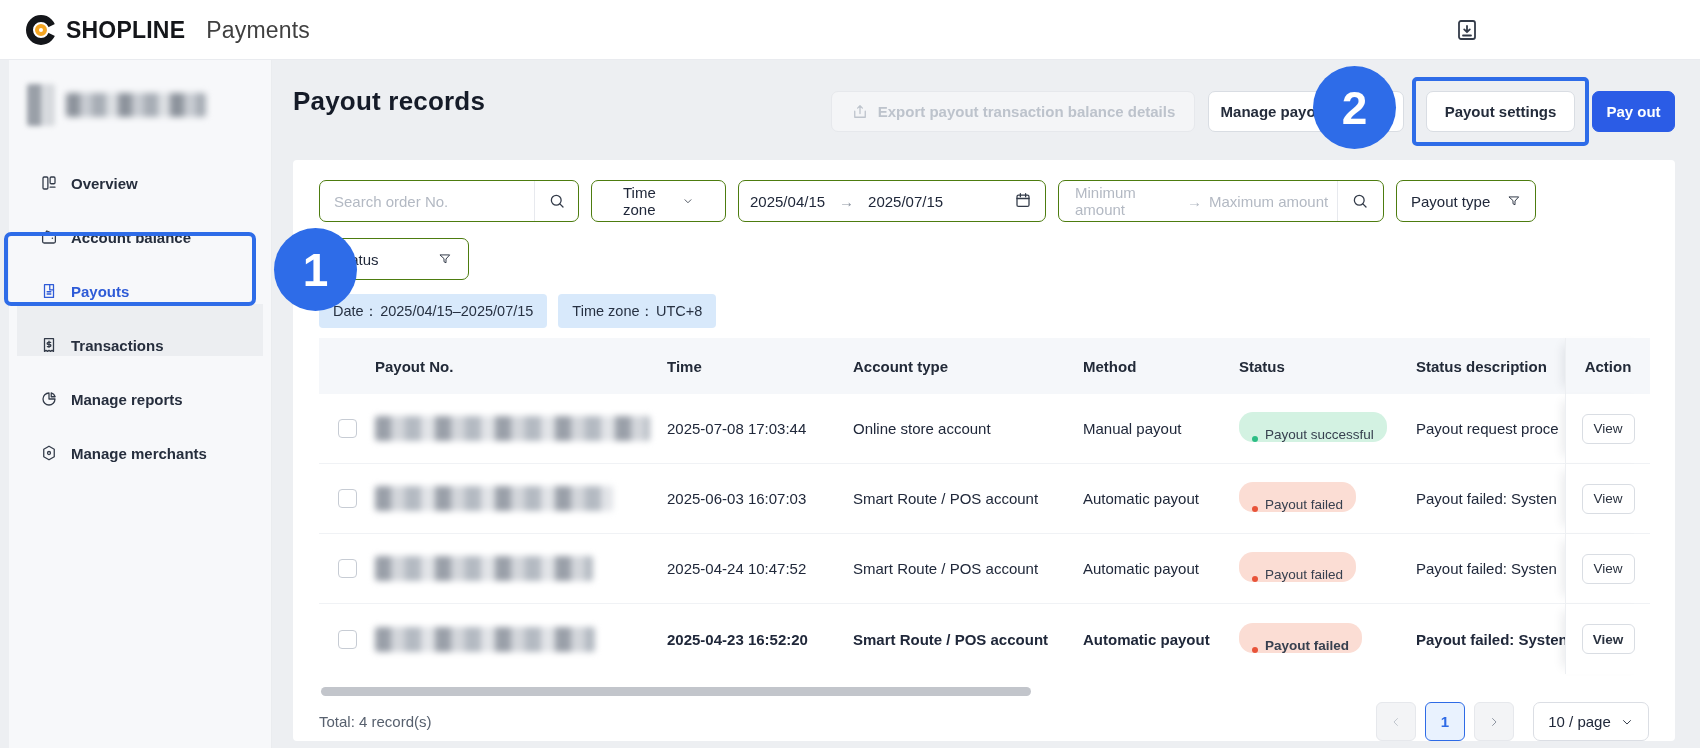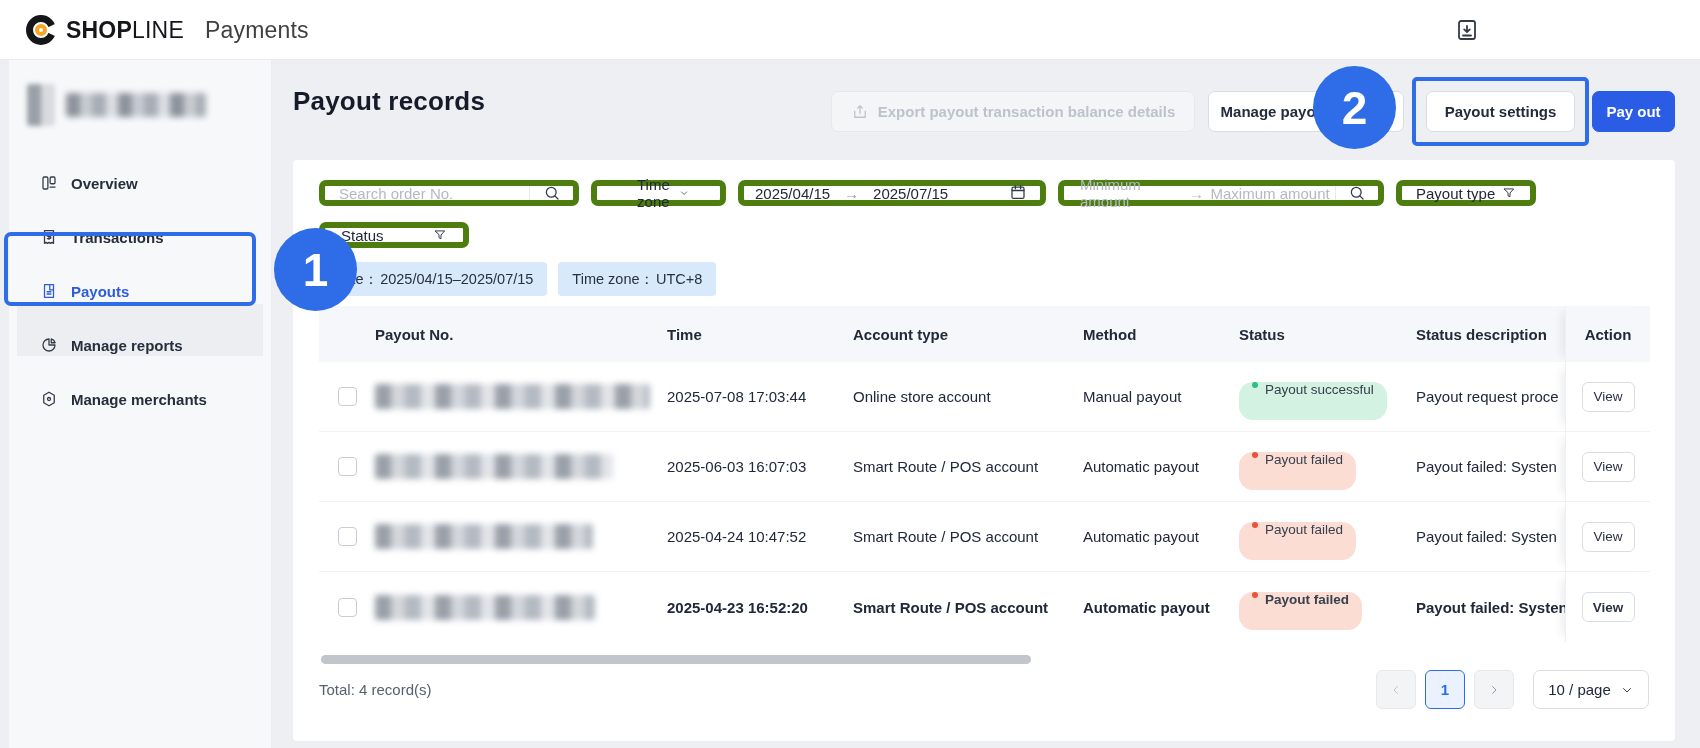--- a/index.html
+++ b/index.html
@@ -6,21 +6,21 @@
   html,body { width:1700px; height:748px; font-family:"Liberation Sans", sans-serif; color:#20283a; overflow:hidden; background:#edeff2; }
 
   
   .top-header { position:absolute; left:0; top:0; width:1700px; height:60px; background:#ffffff; border-bottom:1px solid #e9ebef; z-index:5; }
   .logo-wrap { position:absolute; left:26px; top:0; height:60px; display:flex; align-items:center; gap:10px; }
   .logo-mark { width:30px; height:30px; position:relative; }
   .logo-mark .ring { position:absolute; inset:0; border-radius:50%; border:7px solid #14161a; clip-path:polygon(0 0,100% 0,100% 28%, 55% 50%,100% 72%,100% 100%,0 100%); }
   .logo-mark .dot { position:absolute; left:9px; top:9px; width:12px; height:12px; border-radius:50%; border:4px solid #f5a623; background:#fff; }
   .logo-text { font-size:23px; letter-spacing:.2px; color:#14161a; }
   .logo-text .b { font-weight:800; }
-  .logo-text .l { font-weight:400; }
+  .logo-text .l { font-weight:700; }
   .logo-text .p { font-weight:400; margin-left:21px; color:#404040; }
   .hdr-dl { position:absolute; left:1452px; top:15px; width:30px; height:30px; display:flex; align-items:center; justify-content:center; cursor:pointer; }
   .btn-back { position:absolute; left:1510px; top:11px; width:148px; height:38px; border:1px solid #d9dde3; border-radius:8px; background:#fff; display:flex; align-items:center; justify-content:center; gap:9px; font-size:15px; font-weight:700; color:#242c3b; cursor:pointer; }
 
   
   .sidebar { position:absolute; left:9px; top:60px; width:263px; height:688px; background:#f7f8fa; border-right:1px solid #eaecef; z-index:2; }
   .merchant { position:absolute; left:18px; top:24px; display:flex; align-items:center; gap:11px; }
   .m-avatar { width:28px; height:42px; background:linear-gradient(90deg,#9aa0a8 0 50%,#d7dade 50% 100%); filter:blur(2.5px); border-radius:3px; }
   .m-name { width:140px; height:24px; background:repeating-linear-gradient(90deg,#8d939c 0 14px,#c8ccd2 14px 26px,#a7adb5 26px 40px,#dcdfe3 40px 52px); filter:blur(3px); border-radius:3px; }
   .nav { position:absolute; left:0; top:96px; width:100%; }
@@ -34,26 +34,26 @@
   .page-title { position:absolute; left:293px; top:86px; font-size:26px; font-weight:800; color:#151b28; letter-spacing:.2px; }
   .act-btn { position:absolute; top:91px; height:41px; border-radius:7px; display:flex; align-items:center; justify-content:center; gap:9px; font-size:15px; font-weight:700; cursor:pointer; }
   .btn-export { left:831px; width:364px; background:#f4f5f7; border:1px solid #e6e8ec; color:#bdc3cc; cursor:not-allowed; }
   .btn-manage { left:1208px; width:196px; background:#fff; border:1px solid #d9dde3; color:#242c3b; }
   .btn-settings { left:1426px; width:149px; background:#fff; border:1px solid #d9dde3; color:#242c3b; }
   .btn-payout { left:1592px; width:83px; background:#2b5ce6; border:1px solid #2b5ce6; color:#fff; }
 
   
   .card { position:absolute; left:293px; top:160px; width:1382px; height:581px; background:#ffffff; border-radius:4px; padding:20px 26px 0 26px; }
   .frow { display:flex; gap:12px; }
-  .fld { height:26px; border:6px solid #4d7c0f; border-radius:7px; background:#fff; display:flex; align-items:center; font-size:15px; color:#20283a; }
+  .fld { height:42px; border:1px solid #4d7c0f; border-radius:7px; background:#fff; display:flex; align-items:center; font-size:15px; color:#20283a; }
   .fld .ph { color:#b3b9c3; }
   .seg-icon { width:44px; height:100%; display:flex; align-items:center; justify-content:center; border-left:1px solid #e7e9ee; cursor:pointer; }
   .f-search { width:260px; }
   .f-search .txt { flex:1; padding-left:14px; }
-  .f-tz { width:135px; justify-content:space-between; padding:0 31px; cursor:pointer;text-align:center; }
+  .f-tz { width:135px; justify-content:space-between; padding:0 31px; cursor:pointer; }
   .f-date { width:308px; padding-left:11px; cursor:pointer; }
   .f-date .arrow { margin:0 14px; color:#8d95a1; }
   .f-date .cal { margin-left:auto; margin-right:13px; }
   .f-amt { width:326px; }
   .f-amt .min { padding-left:16px; width:128px; }
   .f-amt .arrow { color:#b3b9c3; width:22px; }
   .f-amt .max { width:128px; }
   .f-ptype { width:140px; justify-content:space-between; padding:0 14px; cursor:pointer; font-weight:400; }
   .row2 { margin-top:16px; }
   .f-status { width:150px; justify-content:space-between; padding:0 16px; cursor:pointer; }
@@ -68,21 +68,21 @@
   .thead { height:56px; background:#f5f7fa; font-weight:700; font-size:15px; color:#222a38; }
   .trow { height:70px; border-bottom:1px solid #f0f2f5; font-size:15px; }
   .trow:last-child { border-bottom:none;font-weight:bold; }
   .c0{width:56px; display:flex; justify-content:center;} .c1{width:292px;} .c2{width:186px;} .c3{width:230px;} .c4{width:156px;} .c5{width:177px;} .c6{width:149px; white-space:nowrap; overflow:hidden;} 
   .c7{width:85px; display:flex; justify-content:center; align-self:stretch; align-items:center; background:inherit;}
   .thead .c7, .trow .c7 { border-left:1px solid #edeff2; box-shadow:-9px 0 10px -7px rgba(30,40,60,.10); }
   .thead .c7 { background:#f5f7fa; }
   .trow .c7 { background:#fff; }
   .cbx { width:19px; height:19px; border:1px solid #c7ccd4; border-radius:4px; background:#fff; cursor:pointer; }
   .blur-line { height:25px; border-radius:3px; background:repeating-linear-gradient(90deg,#9aa0a9 0 16px,#d3d6db 16px 30px,#b4bac2 30px 46px,#e2e4e8 46px 60px); filter:blur(3px); }
-  .badge { display:inline-flex; align-items:flex-start; gap:7px; height:38px; border-radius:14px; padding:0 13px; font-size:13.5px; color:#37404f; }
+  .badge { display:inline-flex; align-items:flex-end; gap:7px; height:30px; border-radius:14px; padding:0 13px; font-size:13.5px; color:#37404f; }
   .badge .dot { width:6px; height:6px; border-radius:50%; }
   .badge.success { background:#d3f2e2; } .badge.success .dot { background:#2dbd85; }
   .badge.failed { background:#fbddd4; } .badge.failed .dot { background:#e8543a; }
   .btn-view { width:53px; height:30px; border:1px solid #d9dde3; border-radius:6px; background:#fff; font-size:13.5px; color:#2a3240; display:flex; align-items:center; justify-content:center; cursor:pointer; }
   .hscroll { margin-top:13px; height:9px; position:relative; }
   .hscroll .thumb { position:absolute; left:2px; top:0; width:710px; height:9px; border-radius:5px; background:#c2c5cb; cursor:grab; }
 
   
   .cfoot { margin-top:6px; display:flex; align-items:center; }
   .total { font-size:15px; color:#57606e; }
@@ -135,32 +135,40 @@
     <div class="nav-item">
       <svg class="ic" viewBox="0 0 24 24">
           <rect x="4" y="4" width="6.5" height="16" rx="1.5"></rect>
           <rect x="13.5" y="4" width="6.5" height="9" rx="1.5"></rect>
           <path d="M13.5 17.5h6.5"></path>
         </svg>
       <span>Overview</span>
     </div>
     <div class="nav-item">
       <svg class="ic" viewBox="0 0 24 24">
-          <path d="M6 3.5h12v17l-2-1.4-2 1.4-2-1.4-2 1.4-2-1.4-2 1.4z"></path>
-          <path d="M12 7v8M14.2 8.5h-3.3a1.4 1.4 0 0 0 0 2.8h2.2a1.4 1.4 0 0 1 0 2.8H9.8"></path>
-        </svg>
-      <span>Transactions</span>
+          <rect x="3.5" y="7" width="17" height="13" rx="2"></rect>
+          <path d="M7 7l2.2-3 7 3"></path>
+          <circle cx="16.5" cy="13.5" r="1" fill="#333b49" stroke="none"></circle>
+        </svg>
+      <span>Account balance</span>
     </div>
     <div class="nav-item active">
       <svg class="ic" viewBox="0 0 24 24">
           <path d="M6 3.5h12v17H6z"></path>
           <path d="M13 3.5v7h5"></path>
           <path d="M9.5 13h5M9.5 16h5"></path>
         </svg>
       <span>Payouts</span>
+    </div>
+    <div class="nav-item">
+      <svg class="ic" viewBox="0 0 24 24">
+          <path d="M6 3.5h12v17l-2-1.4-2 1.4-2-1.4-2 1.4-2-1.4-2 1.4z"></path>
+          <path d="M12 7v8M14.2 8.5h-3.3a1.4 1.4 0 0 0 0 2.8h2.2a1.4 1.4 0 0 1 0 2.8H9.8"></path>
+        </svg>
+      <span>Transactions</span>
     </div>
     <div class="nav-item">
       <svg class="ic" viewBox="0 0 24 24">
           <path d="M12 4a8 8 0 1 0 8 8h-8z"></path>
           <path d="M15 3.8a8 8 0 0 1 5.2 5.2H15z"></path>
         </svg>
       <span>Manage reports</span>
     </div>
     <div class="nav-item">
       <svg class="ic" viewBox="0 0 24 24">

